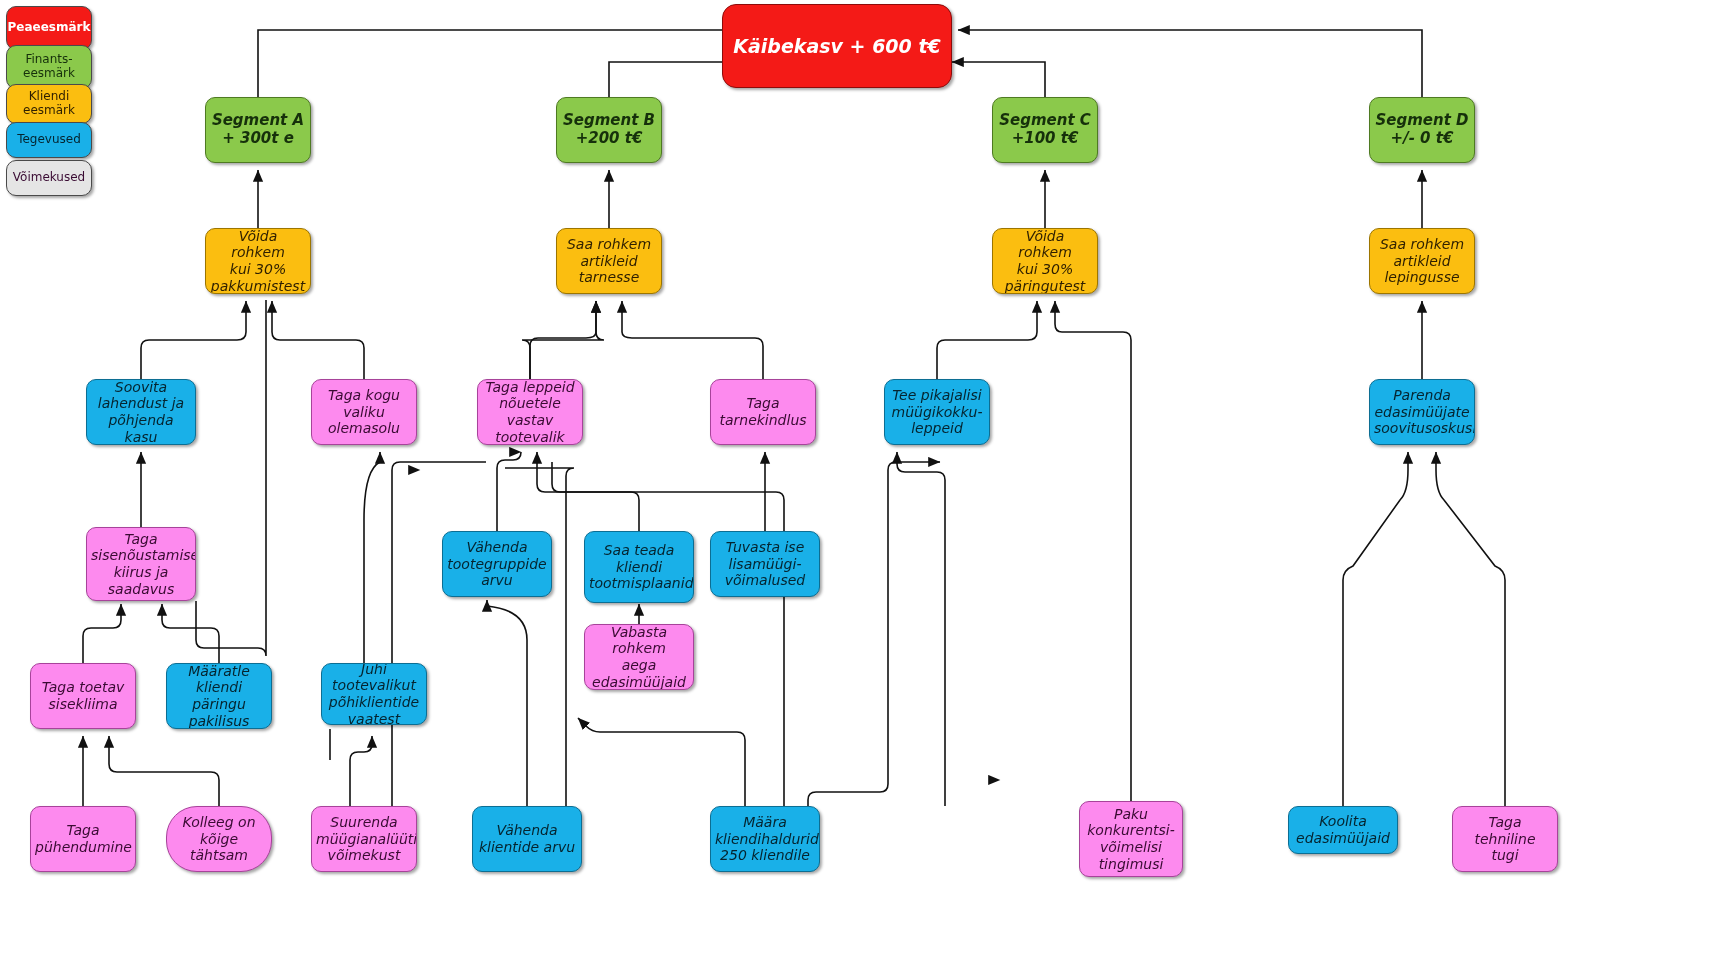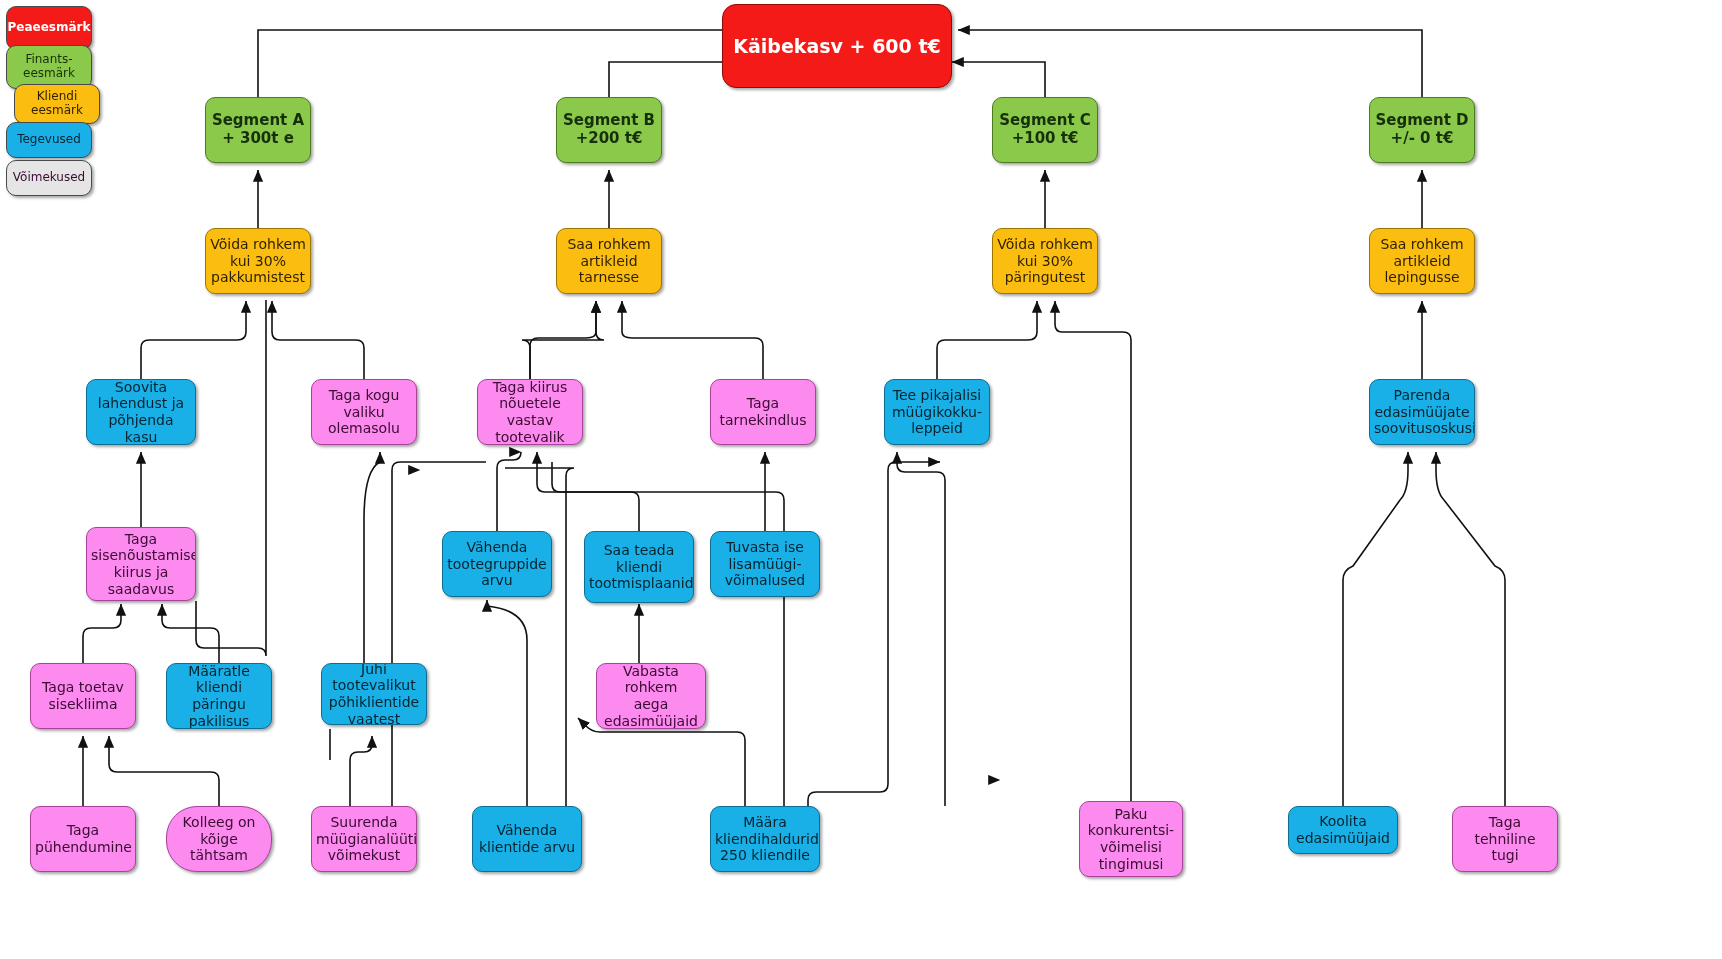--- a/index.html
+++ b/index.html
@@ -3,21 +3,21 @@
 <meta charset="utf-8">
 <style>
   html,body{margin:0;padding:0;background:#ffffff;}
   body{width:1722px;height:959px;overflow:hidden;
        font-family:"DejaVu Sans","Liberation Sans",sans-serif;}
   #canvas{position:relative;width:1722px;height:959px;}
   svg.edges{position:absolute;left:0;top:0;width:1722px;height:959px;}
   .node{position:absolute;box-sizing:border-box;display:flex;align-items:center;
         justify-content:center;text-align:center;border-radius:10px;
         border:1.5px solid #4a4a4a;box-shadow:2px 2px 3px rgba(0,0,0,.35);
-        line-height:1.18;padding:2px 4px;overflow:hidden;}
+        line-height:1.18;padding:2px 4px;overflow:hidden;font-style:italic;}
   .node span{display:block;width:100%;}
   .t-goal{background:#f41a17;color:#ffffff;font-weight:bold;font-size:19px;
           border-color:#8e0b0a;border-radius:14px;}
   .t-fin{background:#8bc94b;color:#16300b;font-weight:bold;font-size:15px;border-color:#4e7a22;}
   .t-cust{background:#fbbe10;color:#2e1f00;font-size:14px;border-color:#9c7500;}
   .t-act{background:#19b0e8;color:#05242f;font-size:14px;border-color:#0c6e93;}
   .t-cap{background:#fd8aee;color:#3a0b33;font-size:14px;border-color:#a7439a;}
   .legend-item{position:absolute;left:6px;box-sizing:border-box;display:flex;
         align-items:center;justify-content:center;text-align:center;border-radius:10px;
         border:1.5px solid #4a4a4a;box-shadow:2px 2px 3px rgba(0,0,0,.35);
@@ -97,21 +97,21 @@
     <span>
         <span style="display:block">Peaeesmärk</span>
       </span>
   </div>
   <div class="legend-item lg-fin" style="top:45px;height:44px;">
     <span>
         <span style="display:block">Finants-</span>
         <span style="display:block">eesmärk</span>
       </span>
   </div>
-  <div class="legend-item lg-cust" style="top:84px;height:40px;margin-left:8px;">
+  <div class="legend-item lg-cust" style="top:84px;height:40px;">
     <span>
         <span style="display:block">Kliendi</span>
         <span style="display:block">eesmärk</span>
       </span>
   </div>
   <div class="legend-item lg-act" style="top:122px;height:36px;">
     <span>
         <span style="display:block">Tegevused</span>
       </span>
   </div>
@@ -187,21 +187,21 @@
         </span>
       </div>
       <div class="node t-cap" style="left: 311px; top: 379px; width: 106px; height: 66px;">
         <span>
           <span style="display:block">Taga kogu valiku</span>
           <span style="display:block">olemasolu</span>
         </span>
       </div>
       <div class="node t-cap" style="left: 477px; top: 379px; width: 106px; height: 66px;">
         <span>
-          <span style="display:block">Taga kiirus</span>
+          <span style="display:block">Taga leppeid</span>
           <span style="display:block">nõuetele vastav</span>
           <span style="display:block">tootevalik</span>
         </span>
       </div>
       <div class="node t-cap" style="left: 710px; top: 379px; width: 106px; height: 66px;">
         <span>
           <span style="display:block">Taga</span>
           <span style="display:block">tarnekindlus</span>
         </span>
       </div>
@@ -259,21 +259,21 @@
           <span style="display:block">päringu pakilisus</span>
         </span>
       </div>
       <div class="node t-act" style="left: 321px; top: 663px; width: 106px; height: 62px;">
         <span>
           <span style="display:block">Juhi tootevalikut</span>
           <span style="display:block">põhiklientide</span>
           <span style="display:block">vaatest</span>
         </span>
       </div>
-      <div class="node t-cap" style="left: 584px; top: 663px; width: 110px; height: 66px; margin-left: 12px;">
+      <div class="node t-cap" style="left: 584px; top: 624px; width: 110px; height: 66px;">
         <span>
           <span style="display:block">Vabasta rohkem</span>
           <span style="display:block">aega</span>
           <span style="display:block">edasimüüjaid</span>
         </span>
       </div>
       <div class="node t-cap" style="left: 30px; top: 806px; width: 106px; height: 66px;">
         <span>
           <span style="display:block">Taga</span>
           <span style="display:block">pühendumine</span>

